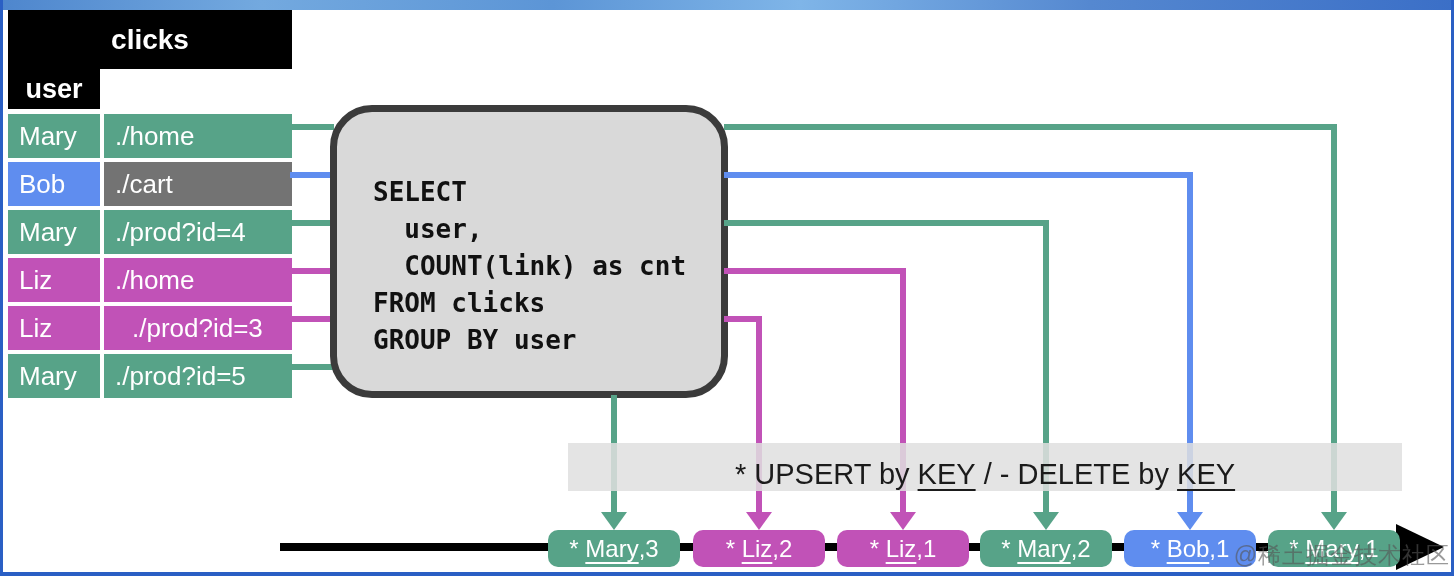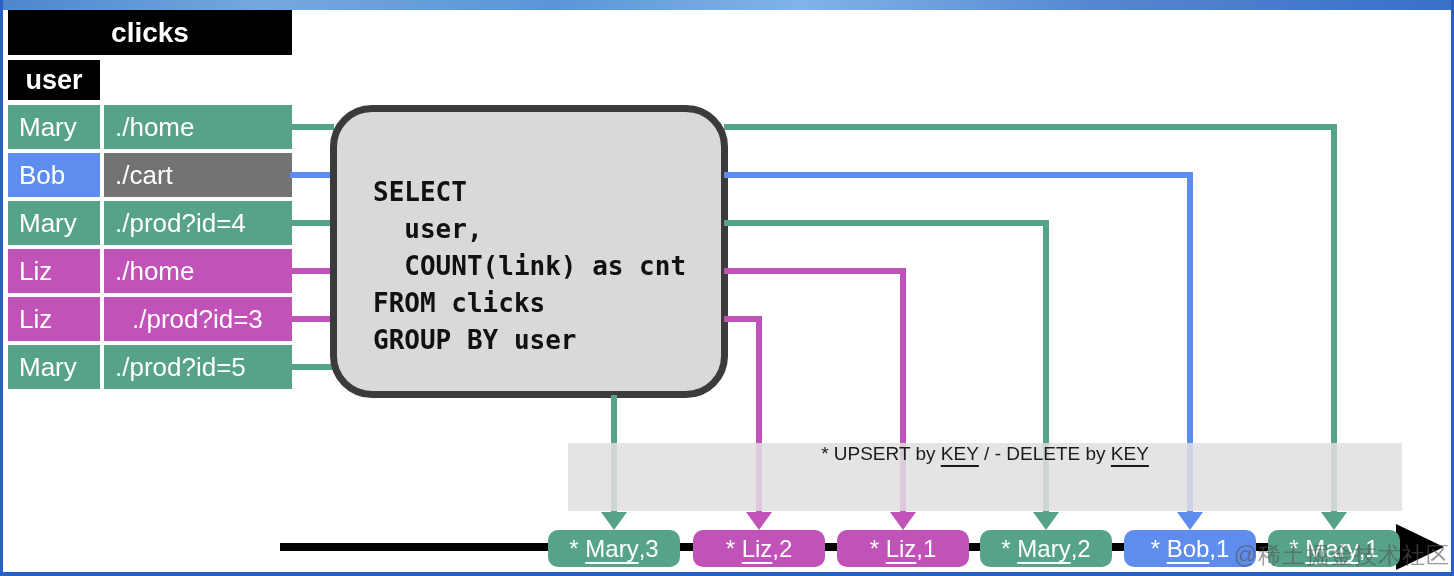--- a/index.html
+++ b/index.html
@@ -10,22 +10,22 @@
   
   .topbar{position:absolute;left:0;top:0;width:1454px;height:10px;
     background:linear-gradient(90deg,#4e86cd 0%,#73a9df 18%,#5c95d6 38%,#7fb5e8 55%,#5588d0 75%,#3b6fc7 100%);}
   .edge{position:absolute;background:#2a5fc4}
   .edge-l{left:0;top:0;width:3px;height:576px}
   .edge-r{right:0;top:0;width:3px;height:576px}
   .edge-b{left:0;bottom:0;width:1454px;height:4px}
 
   
   .table{position:absolute;left:8px;top:10px;width:284px}
-  .t-title{height:45px;background:#000;color:#fff;font-weight:bold;font-size:28px;
-    display:flex;align-items:center;justify-content:center;margin-bottom:5px}
+  .t-title{height:59px;background:#000;color:#fff;font-weight:bold;font-size:28px;
+    display:flex;align-items:center;justify-content:center;}
   .t-head{display:flex;gap:20px;margin-bottom:5px}
   .t-hcell{background:#000;color:#fff;height:40px;font-weight:bold;font-size:27px;
     display:flex;align-items:center;justify-content:center}
   .c-user{width:92px;flex:0 0 92px}
   .c-url{flex:1}
   .t-row{display:flex;gap:4px;margin-bottom:4px}
   .t-cell{height:44px;color:#fff;font-size:26px;display:flex;align-items:center;
     padding-left:11px;box-sizing:border-box}
 
   
@@ -39,23 +39,23 @@
   .g{background:#57a388}
   .b{background:#5f8def}
   .m{background:#c152b7}
   .ah{position:absolute;width:0;height:0;z-index:3;
     border-left:13px solid transparent;border-right:13px solid transparent;border-top:18px solid #000}
   .ah-g{border-top-color:#57a388}
   .ah-b{border-top-color:#5f8def}
   .ah-m{border-top-color:#c152b7}
 
   
-  .banner{position:absolute;left:568px;top:443px;width:834px;height:68px;
-    background:rgba(223,223,223,0.85);z-index:2;display:flex;align-items:flex-start;justify-content:center;
-    font-size:19px;color:#1b1b1b;white-space:pre}
+  .banner{position:absolute;left:568px;top:443px;width:834px;height:48px;
+    background:rgba(223,223,223,0.85);z-index:2;display:flex;align-items:flex-end;justify-content:center;
+    font-size:29px;color:#1b1b1b;white-space:pre}
   .u{text-decoration:underline;text-underline-offset:5px;text-decoration-thickness:2px}
 
   
   .tl-line{position:absolute;left:280px;top:543px;width:1120px;height:8px;background:#000;z-index:0}
   .tl-arrow{position:absolute;left:1396px;top:524px;width:0;height:0;z-index:1;
     border-top:23px solid transparent;border-bottom:23px solid transparent;border-left:48px solid #000}
   .badge{position:absolute;top:530px;width:132px;height:37px;border-radius:10px;z-index:4;
     display:flex;align-items:center;justify-content:center;color:#fff;font-size:24px;white-space:pre}
 
   .watermark{position:absolute;right:4px;top:540px;font-size:23px;letter-spacing:1px;

